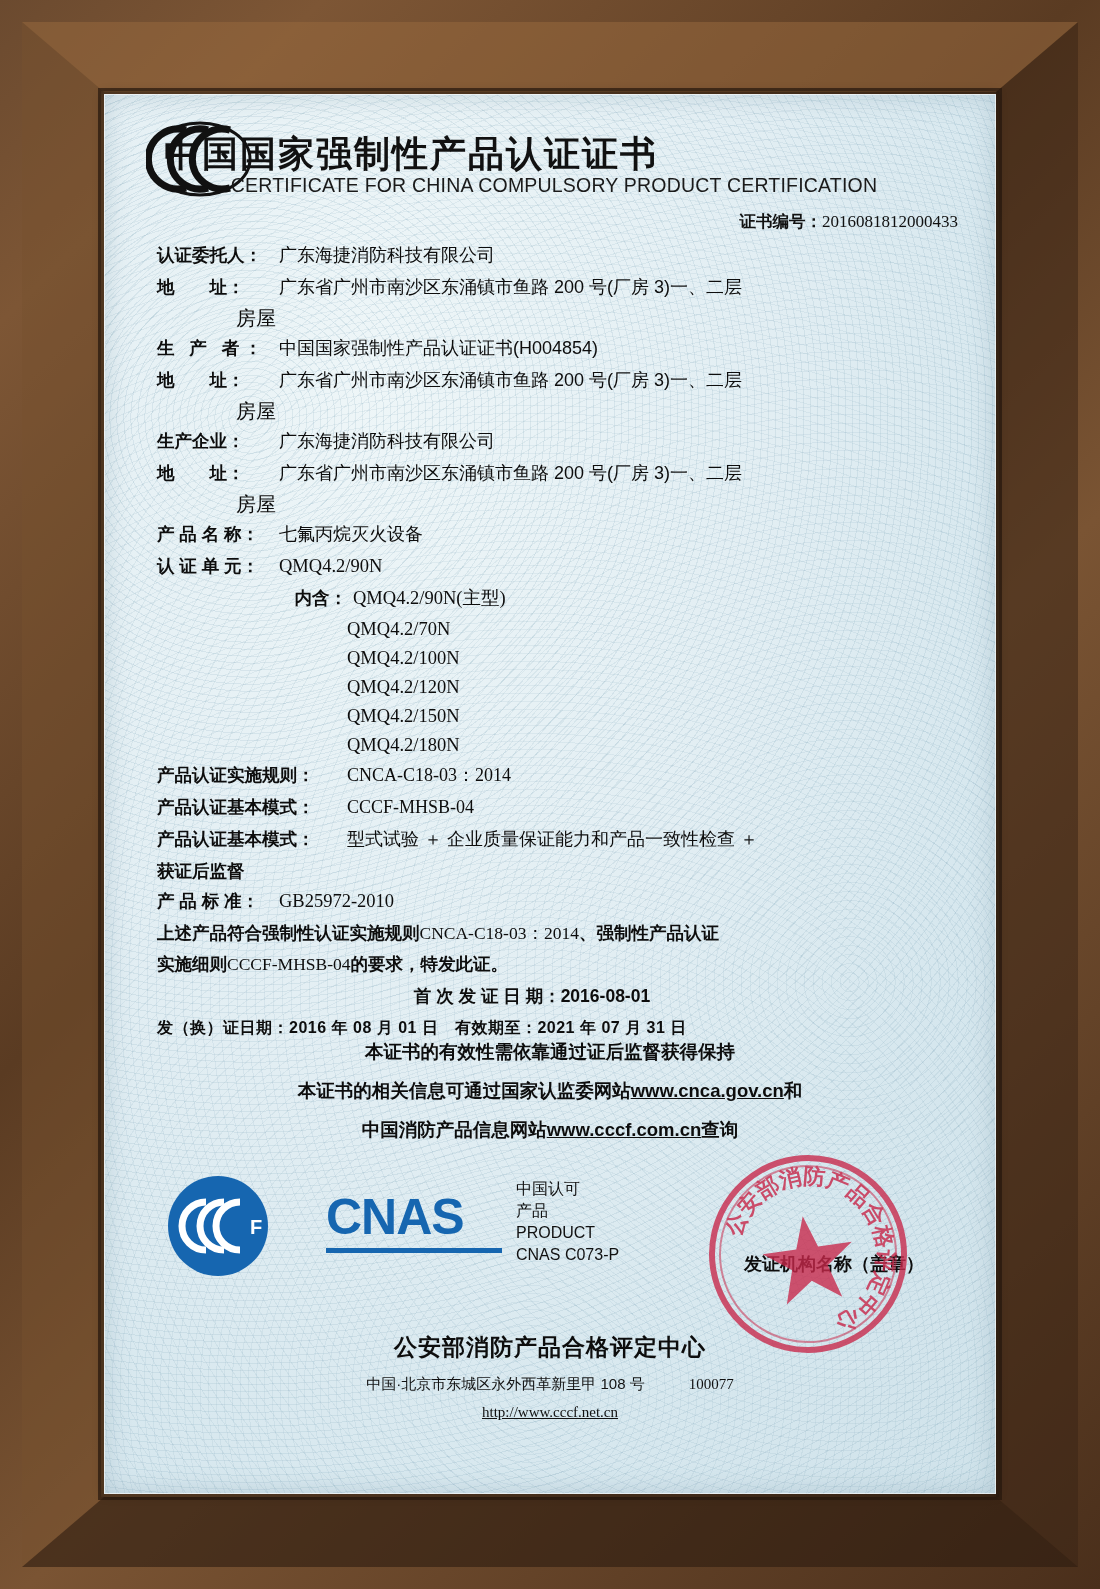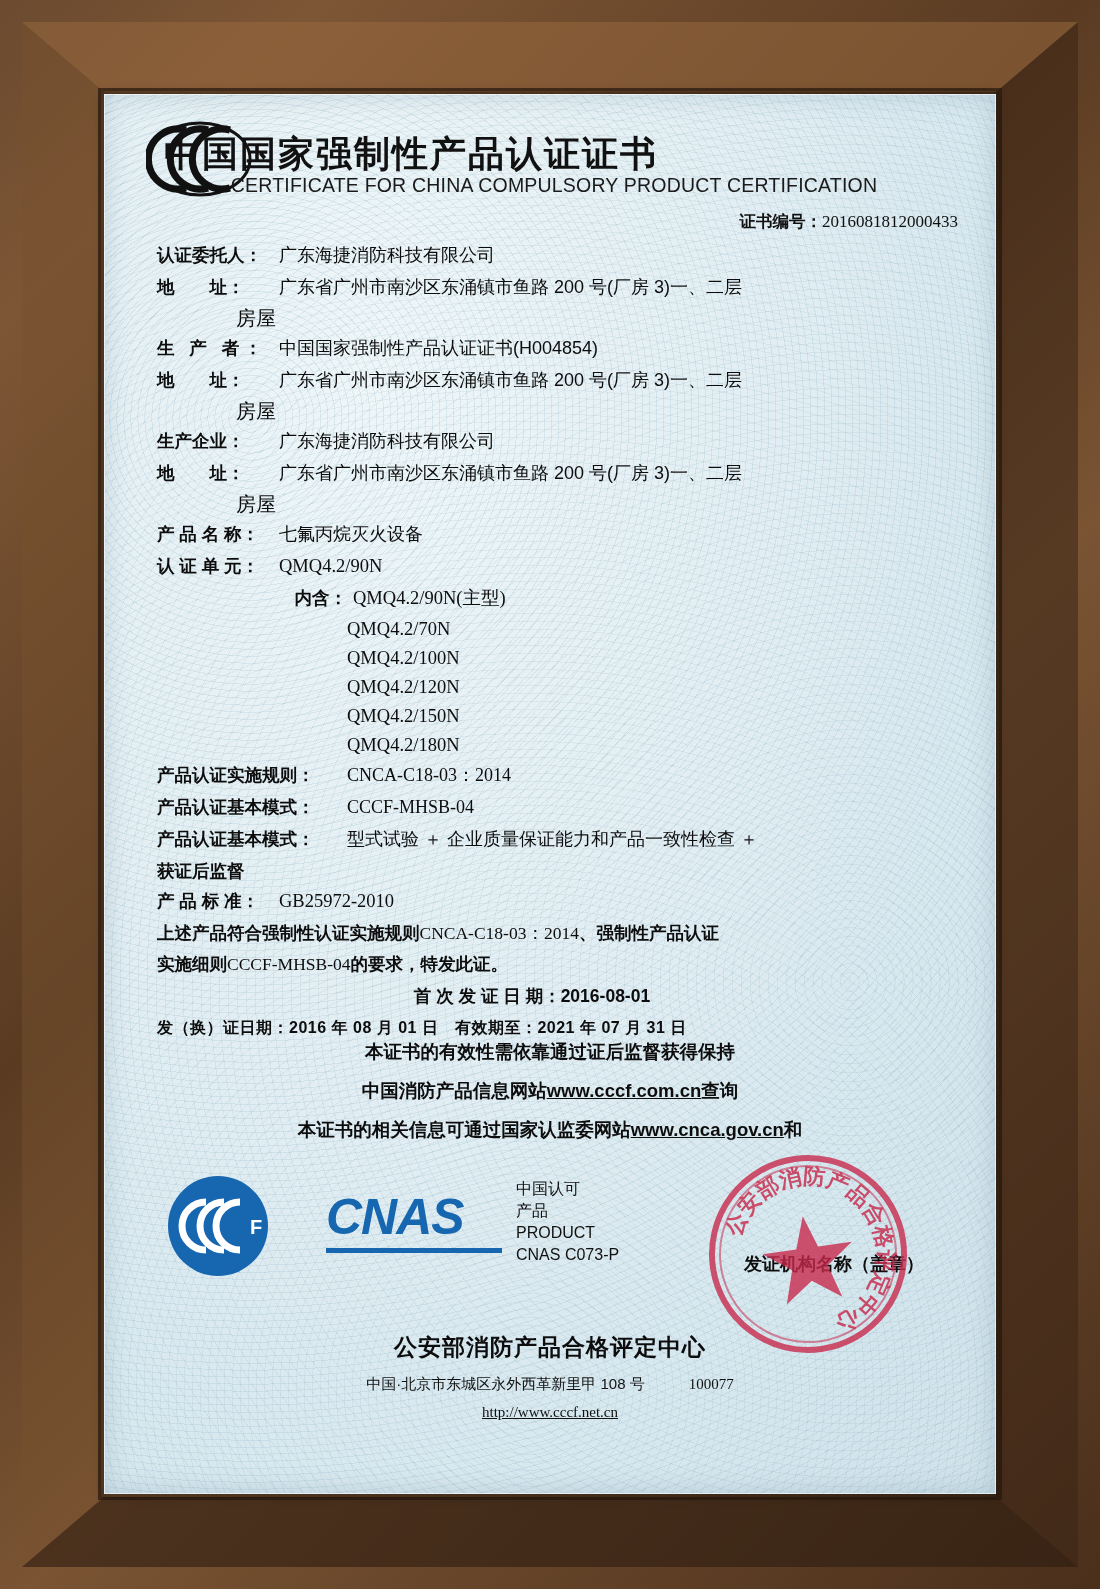--- a/index.html
+++ b/index.html
@@ -205,21 +205,20 @@
   .notes .n { margin-bottom: 14px; }
   .u { text-decoration: underline; font-family: "Liberation Sans", sans-serif; }
 
   
   .logos { position: absolute; left: 0; top: 1080px; width: 892px; height: 120px; }
   .cccf-badge { position: absolute; left: 62px; top: 0; width: 104px; height: 104px; }
   .cnas { position: absolute; left: 222px; top: 14px; }
   .cnas-text {
     font-family: "Liberation Sans", sans-serif;
     font-weight: bold;
-    font-style: italic;
     font-size: 50px;
     color: #1666b0;
     letter-spacing: -1px;
   }
   .cnas-bar { width: 176px; height: 5px; background: #1666b0; margin-top: 2px; }
   .cnas-info {
     position: absolute; left: 412px; top: 4px;
     font-family: "Liberation Sans", sans-serif;
     font-size: 16px;
     line-height: 22px;
@@ -378,24 +377,24 @@
           <span>实施细则</span><span class="lt">CCCF-MHSB-04</span><span>的要求，特发此证。</span>
         </div>
 
         <div class="issue-first">首 次 发 证 日 期：2016-08-01</div>
         <div class="issue-line">发（换）证日期：2016 年 08 月 01 日　有效期至：2021 年 07 月 31 日</div>
       </div>
 
       <div class="notes">
         <div class="n">本证书的有效性需依靠通过证后监督获得保持</div>
         <div class="n">
+          <span>本证书的相关信息可通过国家认监委网站</span><span class="u">www.cnca.gov.cn</span><span>和</span>
+        </div>
+        <div class="n">
           <span>中国消防产品信息网站</span><span class="u">www.cccf.com.cn</span><span>查询</span>
-        </div>
-        <div class="n">
-          <span>本证书的相关信息可通过国家认监委网站</span><span class="u">www.cnca.gov.cn</span><span>和</span>
         </div>
       </div>
 
       <div class="logos">
         <div class="cccf-badge">
           <svg viewBox="0 0 104 104" width="104" height="104" aria-hidden="true">
             <circle cx="52" cy="52" r="50" fill="#1666b0"></circle>
             <g fill="none" stroke="#ffffff" stroke-width="7">
               <path d="M40 28 A24 24 0 1 0 40 76"></path>
               <path d="M58 28 A24 24 0 1 0 58 76"></path>

